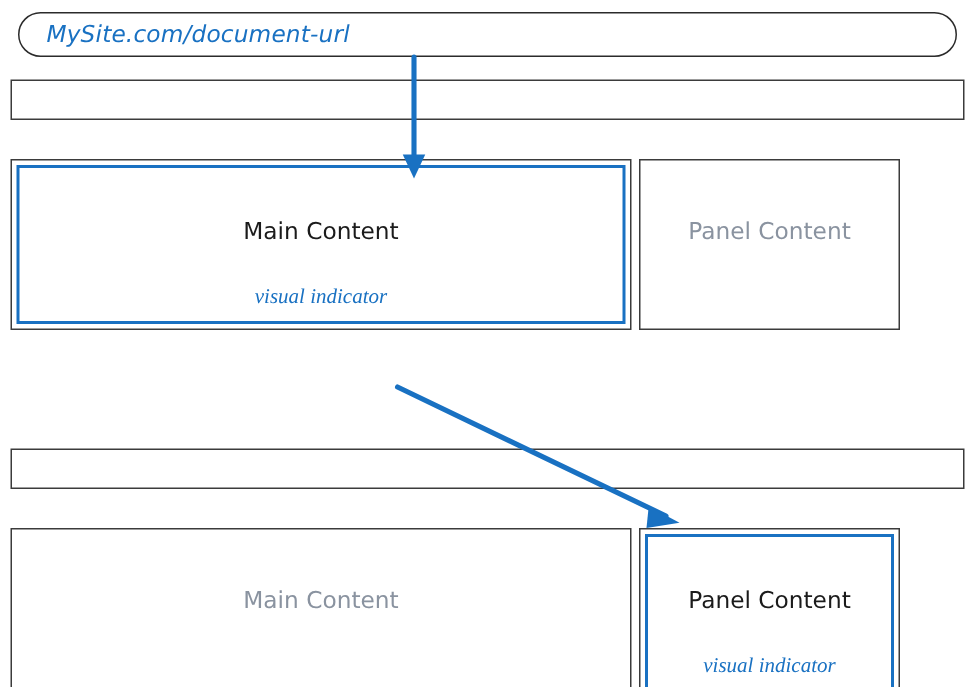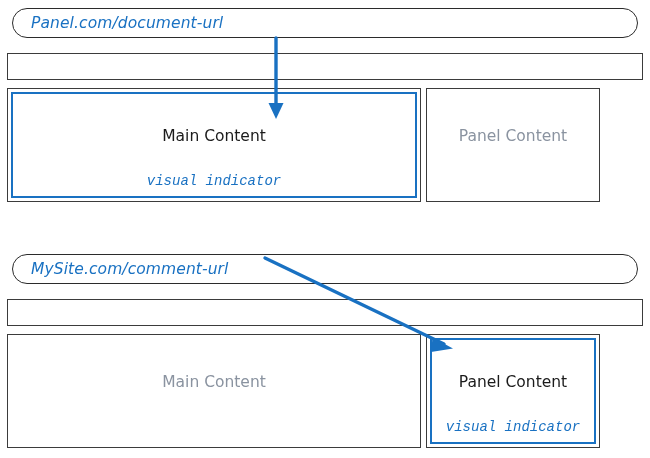--- a/index.html
+++ b/index.html
@@ -56,20 +56,21 @@
     border: 1.6px solid #3b3b3b;
     background: #ffffff;
   }
 
   
   .content-row {
     position: absolute;
     left: 7px;
     width: 636px;
     height: 114px;
+    margin-top: 18px;
   }
 
   .region {
     position: absolute;
     top: 0;
     height: 114px;
     box-sizing: border-box;
     border: 1.6px solid #3b3b3b;
     background: #ffffff;
   }
@@ -98,21 +99,21 @@
     white-space: nowrap;
   }
   .region.active .region-label { color: #1b1b1b; }
 
   .indicator-label {
     position: absolute;
     left: 0; right: 0;
     bottom: 12px;
     text-align: center;
     font-size: 14px;
-    font-family: Liberation Mono, monospace;
+    font-family: Liberation Serif, serif;
     font-style: italic;
     color: #1971c2;
     white-space: nowrap;
     display: none;
   }
   .region.active .indicator-label { display: block; }
 
   
   .arrow-layer {
     position: absolute;
@@ -122,21 +123,21 @@
     height: 458px;
     pointer-events: none;
   }
 </style>
 </head>
 <body>
 
 <div class="diagram" id="diagram-top">
 
   <div class="url-bar" style="top:8px;">
-    <span class="url-text">Panel.com/document-url</span>
+    <span class="url-text">MySite.com/document-url</span>
   </div>
 
   <div class="toolbar-strip" style="top:53px;"></div>
 
   <div class="content-row" style="top:88px;">
 
     <div class="region main active">
       <div class="inner-frame"></div>
       <div class="region-label">Main Content</div>
       <div class="indicator-label">visual indicator</div>
@@ -146,23 +147,20 @@
 
       <div class="region-label">Panel Content</div>
 
     </div>
 
   </div>
 </div>
 
 <div class="diagram" id="diagram-bottom">
 
-  <div class="url-bar" style="top:24px;">
-    <span class="url-text">MySite.com/comment-url</span>
-  </div>
 
   <div class="toolbar-strip" style="top:69px;"></div>
 
   <div class="content-row" style="top:104px;">
 
     <div class="region main">
 
       <div class="region-label">Main Content</div>
 
     </div>

